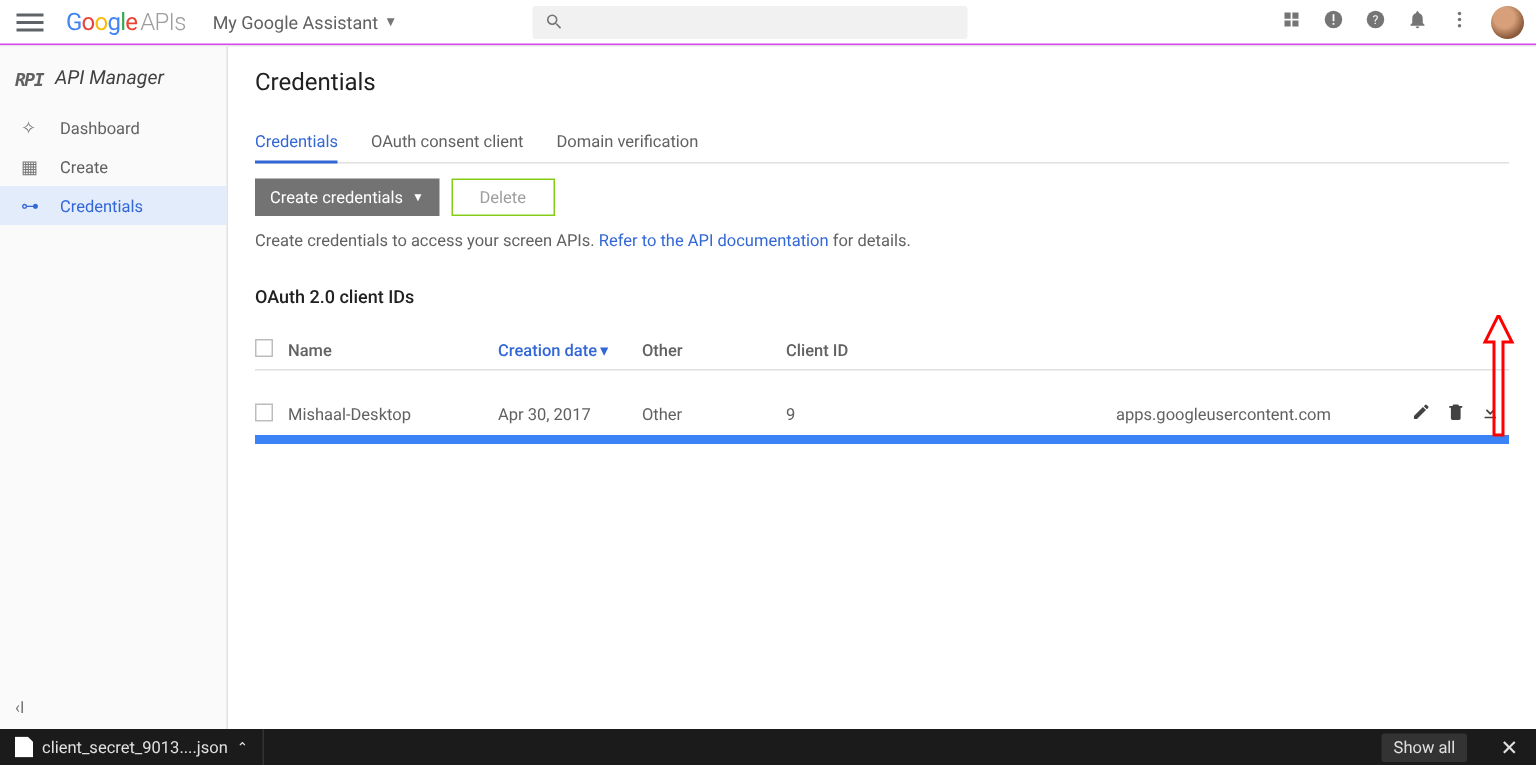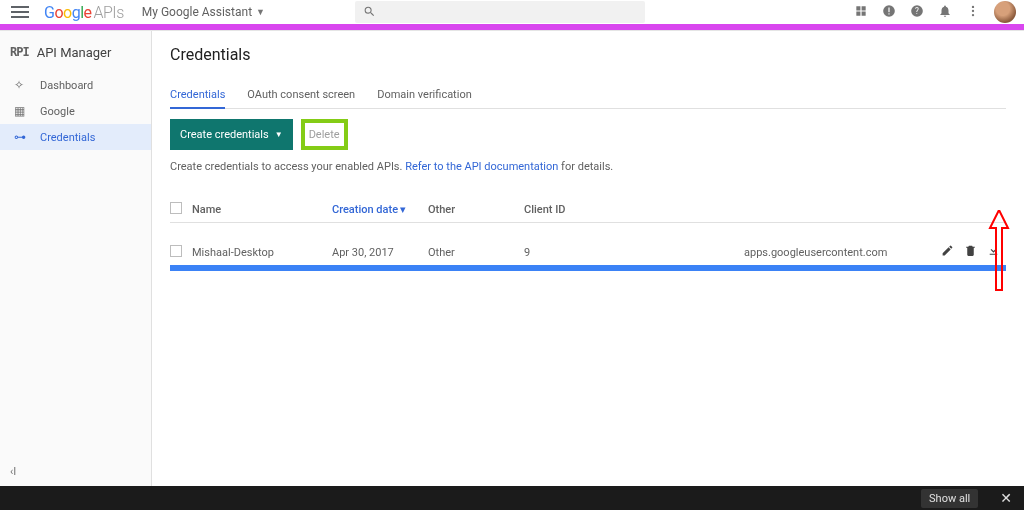--- a/index.html
+++ b/index.html
@@ -1,54 +1,54 @@
 <!DOCTYPE html>
 <html><head>
 <meta charset="utf-8">
 <style>
 * { margin: 0; padding: 0; box-sizing: border-box; font-family: Roboto, Arial, sans-serif; }
 body { background: #fff; color: #212121; font-size: 13px; overflow: hidden; width: 1024px; height: 510px; position: relative; }
 
 
-.topbar { height: 30px; display: flex; align-items: center; padding: 0 8px; border-bottom: 6px solid #d946ef; }
+.topbar { height: 30px; display: flex; align-items: center; padding: 0 8px; border-bottom: 1px solid #d946ef; }
 .hamburger { width: 24px; height: 24px; display: flex; flex-direction: column; justify-content: center; gap: 3px; cursor: pointer; margin-right: 12px; }
 .hamburger span { display: block; height: 2px; background: #5f6368; width: 18px; margin-left: 3px; }
 .logo { font-size: 16px; font-weight: 400; margin-right: 18px; letter-spacing: -0.5px; }
 .logo .g1 { color: #4285F4; } .logo .g2 { color: #EA4335; } .logo .g3 { color: #FBBC05; }
 .logo .g4 { color: #4285F4; } .logo .g5 { color: #34A853; } .logo .g6 { color: #EA4335; }
 .logo .apis { color: #9e9e9e; font-weight: 300; margin-left: 2px; }
 .project { color: #616161; font-size: 12px; display: flex; align-items: center; cursor: pointer; }
 .project .caret { margin-left: 4px; font-size: 9px; color: #757575; }
 .search { margin-left: auto; margin-right: auto; position: relative; left: -60px; }
 .search-box { width: 290px; height: 22px; background: #f1f1f1; border: none; border-radius: 2px; padding-left: 28px; font-size: 12px; }
 .search-icon { position: absolute; left: 8px; top: 4px; color: #757575; font-size: 13px; }
 .top-icons { display: flex; align-items: center; gap: 14px; color: #757575; }
 .top-icons > * { cursor: pointer; font-size: 14px; }
 .avatar { width: 22px; height: 22px; border-radius: 50%; background: radial-gradient(circle at 40% 35%, #d7a07a 35%, #8b5a3c 70%); }
 
 
 .main { display: flex; height: calc(100% - 30px - 24px); border-top: 1px solid #e5e5e5; }
 .sidebar { width: 152px; background: #fafafa; border-right: 1px solid #e0e0e0; padding-top: 14px; position: relative; }
-.side-title { display: flex; padding: 0 10px 12px 10px; font-size: 13px; color: #424242; }
+.side-title { display: flex; align-items: center; padding: 0 10px 12px 10px; font-size: 13px; color: #424242; font-style: italic; }
 .api-badge { font-family: monospace; font-weight: bold; font-size: 12px; color: #616161; margin-right: 8px; letter-spacing: -1px; }
 .side-item { display: flex; align-items: center; padding: 6px 10px 6px 14px; font-size: 11px; color: #616161; cursor: pointer; }
 .side-item .icon { width: 18px; margin-right: 8px; color: #757575; font-size: 12px; }
 .side-item.active { background: #e3ecfb; color: #3367d6; }
 .side-item.active .icon { color: #3367d6; }
 .collapse-handle { position: absolute; bottom: 8px; left: 10px; color: #757575; font-size: 11px; cursor: pointer; }
 
 .content { flex: 1; padding: 14px 18px; overflow: auto; }
 .page-title { font-size: 16px; font-weight: 400; color: #212121; margin-bottom: 24px; }
 .tabs { display: flex; gap: 22px; border-bottom: 1px solid #e0e0e0; margin-bottom: 10px; font-size: 11px; }
 .tab { padding-bottom: 6px; color: #616161; cursor: pointer; }
 .tab.active { color: #3367d6; border-bottom: 2px solid #3367d6; margin-bottom: -1px; }
 .toolbar { display: flex; gap: 8px; margin-bottom: 10px; }
-.btn-primary { background: #0f766e; color: #fff; border: none; padding: 5px 10px; font-size: 11px; cursor: pointer; display: flex; align-items: center; gap: 6px; }
+.btn-primary { background: #737373; color: #fff; border: none; padding: 5px 10px; font-size: 11px; cursor: pointer; display: flex; align-items: center; gap: 6px; }
 .btn-primary .caret { font-size: 8px; }
-.btn-flat { background: #fff; color: #9e9e9e; border: 4px solid #84cc16; padding: 5px 4px; font-size: 11px; cursor: pointer; }
+.btn-flat { background: #fff; color: #9e9e9e; border: 1px solid #84cc16; padding: 5px 18px; font-size: 11px; cursor: pointer; }
 .helper { font-size: 11px; color: #616161; margin-bottom: 24px; }
 .helper a { color: #3367d6; text-decoration: none; }
 .section-h { font-size: 12px; font-weight: 500; color: #212121; margin-bottom: 6px; }
 .table { width: 100%; font-size: 11px; }
 .thead, .trow { display: grid; grid-template-columns: 22px 140px 96px 96px 220px 1fr 70px; align-items: center; padding: 5px 0; margin-top: 16px; }
 .thead { border-bottom: 1px solid #e0e0e0; color: #616161; font-weight: 500; }
 .trow { border-bottom: 6px solid #3b82f6; color: #616161; }
 .thead .sort { color: #3367d6; display: flex; align-items: flex-end; gap: 2px; }
 .chk { width: 12px; height: 12px; border: 1px solid #bdbdbd; display: inline-block; }
 .row-actions { display: flex; gap: 10px; justify-content: flex-end; color: #424242; padding-right: 6px; }
@@ -119,50 +119,51 @@
     <div class="side-title">
       <span class="api-badge">RPI</span>
       <span>API Manager</span>
     </div>
     <div class="side-item">
       <span class="icon">✧</span>
       <span>Dashboard</span>
     </div>
     <div class="side-item">
       <span class="icon">▦</span>
-      <span>Google</span>
+      <span>Create</span>
     </div>
     <div class="side-item active">
       <span class="icon">⊶</span>
       <span>Credentials</span>
     </div>
     <div class="collapse-handle">‹I</div>
   </div>
 
   <div class="content">
     <div class="page-title">Credentials</div>
 
     <div class="tabs">
       <div class="tab active">Credentials</div>
-      <div class="tab">OAuth consent screen</div>
+      <div class="tab">OAuth consent client</div>
       <div class="tab">Domain verification</div>
     </div>
 
     <div class="toolbar">
       <button class="btn-primary">
         <span>Create credentials</span>
         <span class="caret">▼</span>
       </button>
       <button class="btn-flat">Delete</button>
     </div>
 
     <div class="helper">
-      <span>Create credentials to access your enabled APIs. </span><a href="#">Refer to the API documentation</a><span> for details.</span>
-    </div>
-
+      <span>Create credentials to access your screen APIs. </span><a href="#">Refer to the API documentation</a><span> for details.</span>
+    </div>
+
+    <div class="section-h">OAuth 2.0 client IDs</div>
 
     <div class="table">
       <div class="thead">
         <span><span class="chk"></span></span>
         <span>Name</span>
         <span class="sort">
             <span>Creation date</span> 
             <span>▾</span>
           </span>
         <span>Other</span>
@@ -191,17 +192,22 @@
       </div>
     </div>
   </div>
 </div>
 
 <svg class="arrow-annot" width="22" height="90">
   <polygon points="11,0 20,18 14,18 14,80 8,80 8,18 2,18" fill="none" stroke="#ff0000" stroke-width="2"></polygon>
 </svg>
 
 <div class="dlbar">
+  <div class="dl-item">
+    <span class="file-icon"></span>
+    <span>client_secret_9013....json</span>
+    <span style="font-size:9px;">⌃</span>
+  </div>
   <div class="dl-right">
     <span class="showall">Show all</span>
     <span class="dl-close">✕</span>
   </div>
 </div>
 
 </body></html>

